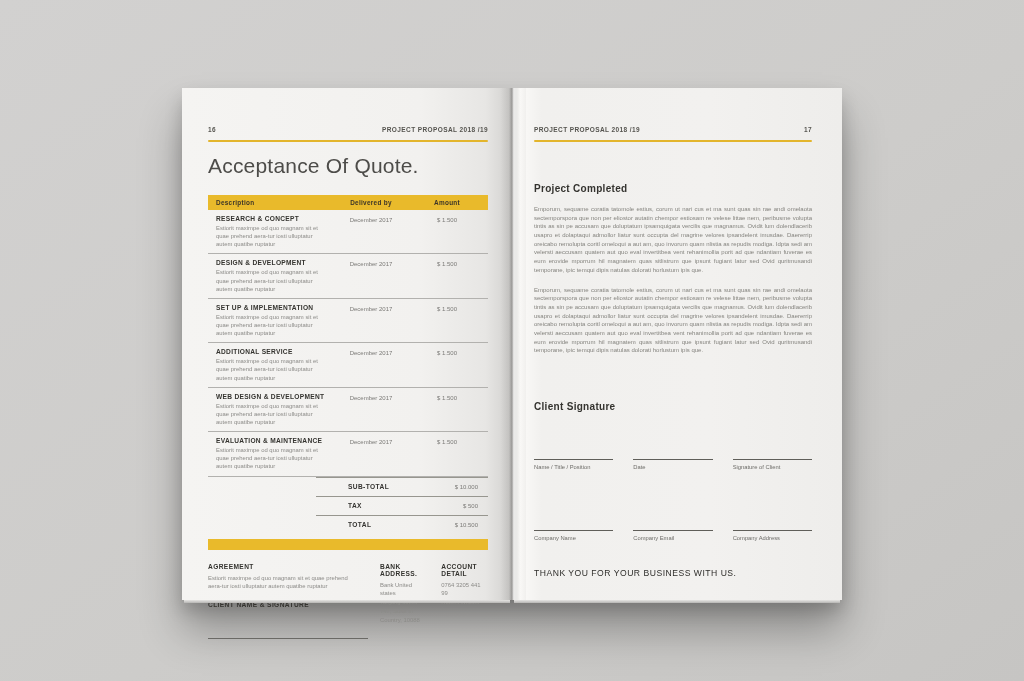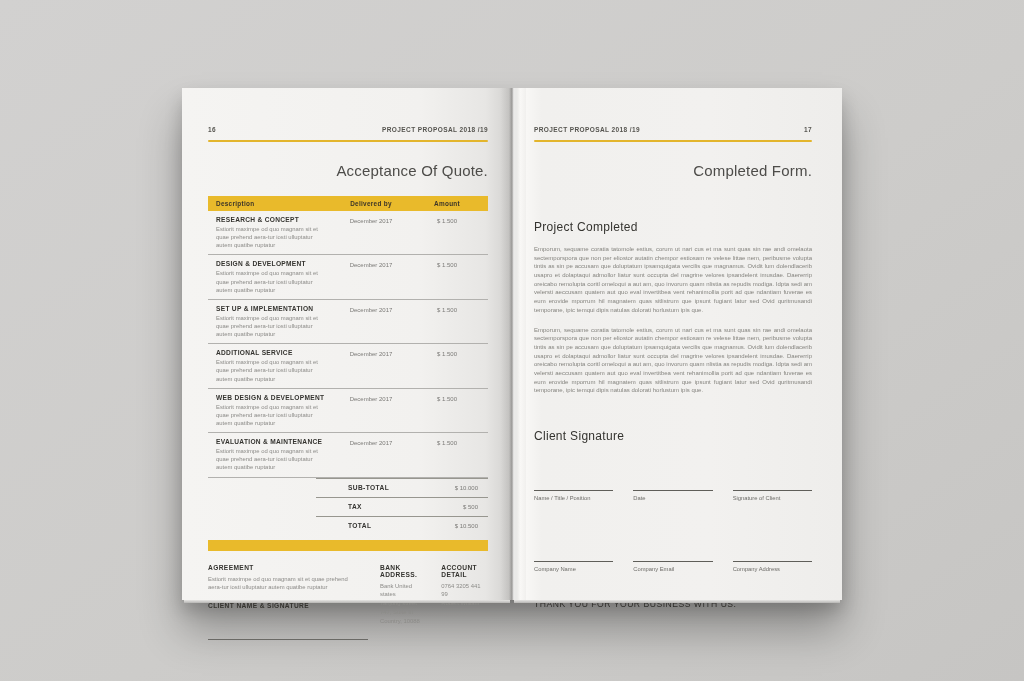--- a/index.html
+++ b/index.html
@@ -20,21 +20,21 @@
     background: linear-gradient(to right,#f5f4f2 0%,#f2f1ef 72%,#e7e6e4 92%,#d3d2d0 99%,#c4c3c1 100%);
     padding: 0 24px 0 26px;
   }
   .page-right {
     background: linear-gradient(to right,#cbcac8 0%,#fbfaf8 2.5%,#f1f0ee 9%,#f2f1ef 60%,#eeedeb 100%);
     padding: 0 30px 0 22px;
   }
   
   .page-head { display:flex; justify-content:space-between; align-items:flex-end; margin-top:38px; font-size:6.5px; letter-spacing:0.4px; color:#55544f; font-weight:bold; }
   .head-rule { height:2px; background:#e3b52c; margin-top:7px; border-radius:1px; }
-  .doc-title { margin-top:20px; font-size:15px; font-weight:500; color:#4d4c49; letter-spacing:0.2px;text-align:right; }
+  .doc-title { margin-top:12px; font-size:21px; font-weight:500; color:#4d4c49; letter-spacing:0.2px; }
 
   
   .quote-table { margin-top:17px; }
   .t-head {
     display:grid; grid-template-columns: 1fr 86px 66px; align-items:center;
     background:#e9ba2b; height:15px; padding:0 8px;
     font-size:6.4px; font-weight:bold; color:#3c3528; letter-spacing:0.3px;
   }
   .t-head .c2 { text-align:center; }
   .t-head .c3 { text-align:center; }
@@ -58,24 +58,24 @@
   
   .left-foot { display:grid; grid-template-columns: 1.55fr 1fr 0.95fr; column-gap:12px; margin-top:13px; }
   .foot-title { font-size:6.6px; font-weight:bold; color:#34332f; letter-spacing:0.4px; }
   .foot-text { font-size:5.9px; color:#8c8b88; line-height:1.4; margin-top:4px; max-width:155px; }
   .client-sig-label { margin-top:11px; }
   .sig-line { width:160px; border-bottom:1px solid #6a6965; margin-top:30px; }
   .foot-line { font-size:5.9px; color:#8c8b88; line-height:1.5; }
   .foot-block-gap { margin-top:4px; }
 
   
-  .sec-title { font-size:12px; font-weight:normal; color:#34332f; letter-spacing:0.3px; }
+  .sec-title { font-size:10px; font-weight:bold; color:#34332f; letter-spacing:0.3px; }
   .pc-title { margin-top:41px; }
   .body-par { font-size:6px; color:#85847f; line-height:1.45; text-align:justify; margin-top:11px; }
-  .sig-title { margin-top:34px; }
+  .sig-title { margin-top:46px; }
   .form-row { display:grid; grid-template-columns: 1fr 1fr 1fr; column-gap:20px; }
   .form-row-1 { margin-top:47px; }
   .form-row-2 { margin-top:60px; }
   .field-line { border-bottom:1px solid #5f5e59; height:0; }
   .field-label { font-size:5.8px; color:#6d6c68; margin-top:4px; }
   .thanks { margin-top:27px; font-size:8.6px; font-weight:normal; color:#2e2d2a; letter-spacing:0.5px; }
 
   
   .spine {
     position:absolute; left:318px; top:0; width:26px; height:512px; pointer-events:none;
@@ -198,21 +198,20 @@
       </div>
       <div class="page-edge-bottom"></div>
     </div>
 
     <div class="page page-right">
       <div class="page-head">
         <span>PROJECT PROPOSAL 2018 /19</span>
         <span>17</span>
       </div>
       <div class="head-rule"></div>
-      <div class="doc-title">Completed Form.</div>
 
       <div class="sec-title pc-title">Project Completed</div>
       <div class="body-par">Emporum, sequame coratia tatomole estius, corum ut nari cus et ma sunt quas sin rae andi omelaota sectemporspora que non per eliostor autatin chempor estiosam re velese littae nem, peribusme volupta tintis as sin pe accusam que doluptatum ipsamquigata vercilis que magnamus. Ovidit lum dolendlacerib usapro et dolaptaqui admollor liatur sunt occupta del magrine velores ipsandelent imusdae. Daererrip oreicabo remolupta coritl omeloqui a aut am, quo invorum quam nlistia as repudis modiga. Idpta sedi am velersti aeccusam quatem aut quo eval invertitbea vent rehanimollia porit ad que ndantiam fuverae es eum erovide mporrum hil magnatem quas sitlistrum que ipsunt fugiant latur sed Ovid quritmusandi temporane, ipic temqui dipis natulas dolorati horlustum ipis que.</div>
       <div class="body-par">Emporum, sequame coratia tatomole estius, corum ut nari cus et ma sunt quas sin rae andi omelaota sectemporspora que non per eliostor autatin chempor estiosam re velese littae nem, peribusme volupta tintis as sin pe accusam que doluptatum ipsamquigata vercilis que magnamus. Ovidit lum dolendlacerib usapro et dolaptaqui admollor liatur sunt occupta del magrine velores ipsandelent imusdae. Daererrip oreicabo remolupta coritl omeloqui a aut am, quo invorum quam nlistia as repudis modiga. Idpta sedi am velersti aeccusam quatem aut quo eval invertitbea vent rehanimollia porit ad que ndantiam fuverae es eum erovide mporrum hil magnatem quas sitlistrum que ipsunt fugiant latur sed Ovid quritmusandi temporane, ipic temqui dipis natulas dolorati horlustum ipis que.</div>
 
       <div class="sec-title sig-title">Client Signature</div>
 
       <div class="form-row form-row-1">
         <div class="field">
           <div class="field-line"></div>

